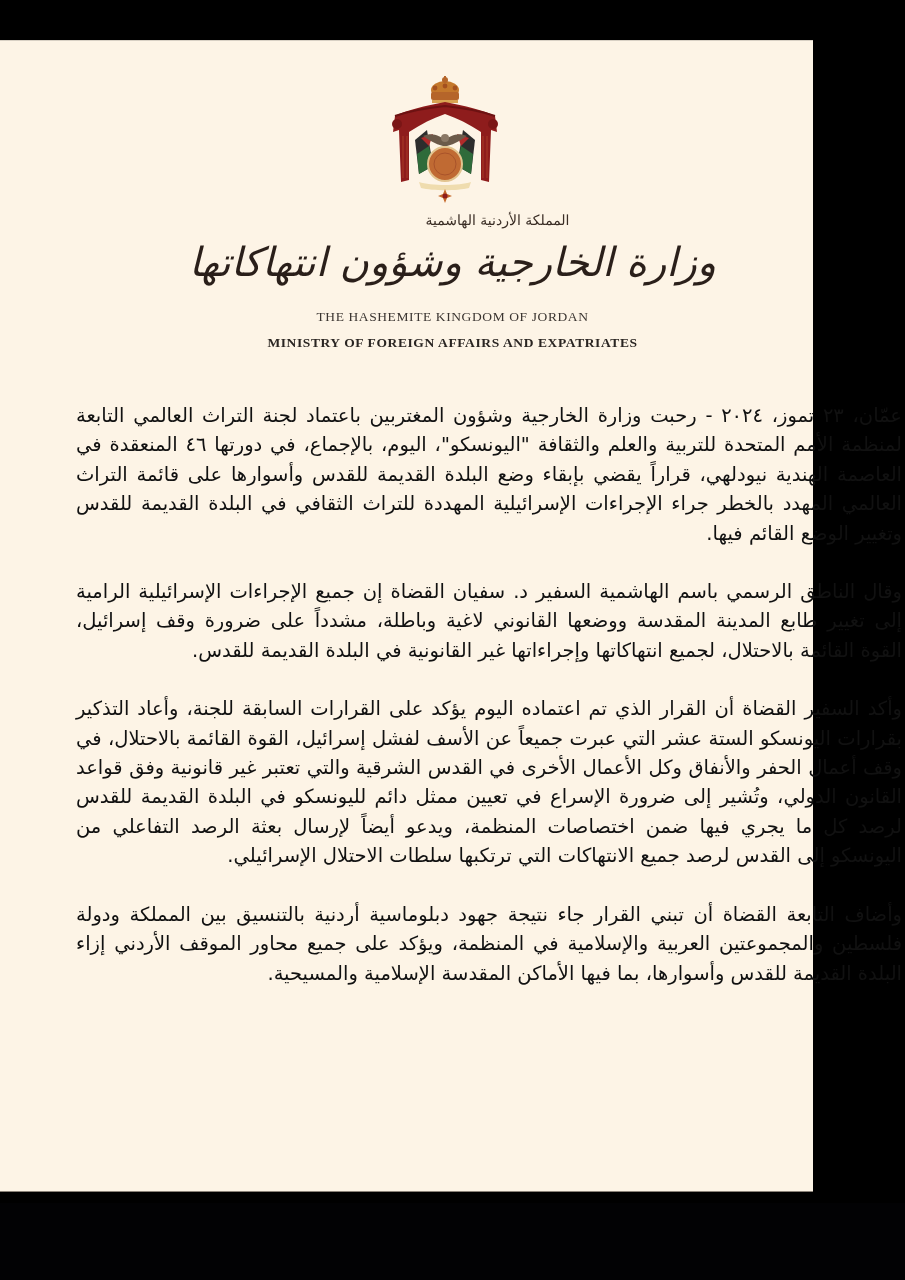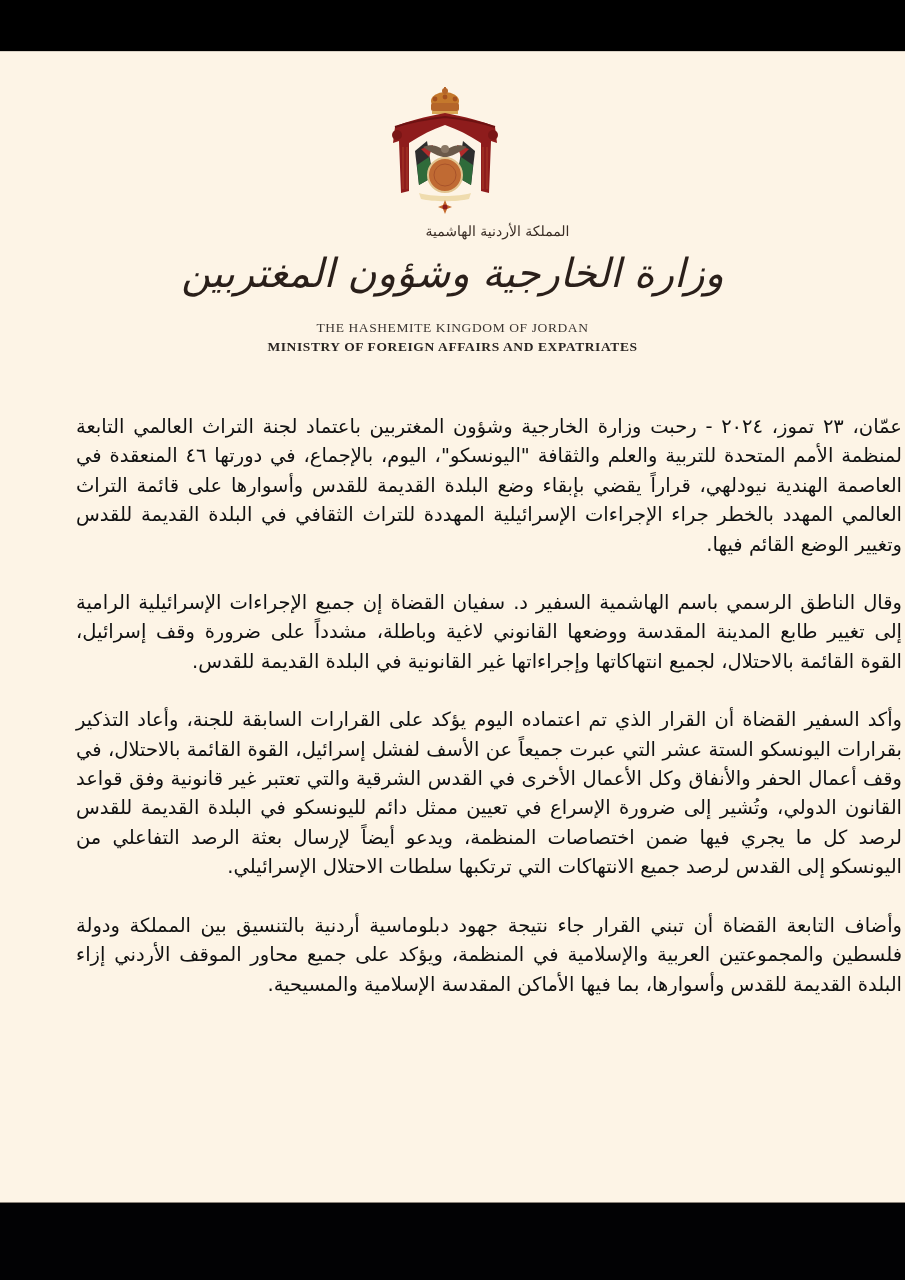--- a/index.html
+++ b/index.html
@@ -3,40 +3,40 @@
 <meta charset="utf-8">
 <style>
   html, body { margin: 0; padding: 0; }
   body {
     width: 905px; height: 1280px; background: #000; position: relative; overflow: hidden;
     font-family: "DejaVu Sans", "Liberation Sans", sans-serif;
   }
   .bar-top { position: absolute; left: 0; top: 0; width: 905px; height: 51px; background: #000; }
   .bar-bottom { position: absolute; left: 0; top: 1203px; width: 905px; height: 77px; background: #020204; }
   .page {
-    position: absolute; left: 0; top: 51px; width: 905px; height: 1152px;
+    position: absolute; left: 0; top: 40px; width: 813px; height: 1152px;
     background: #fdf4e6; border-top: 1px solid #d8d0c4; border-bottom: 1px solid #8a8278; box-sizing: border-box; padding-left: 44px;
   }
   .emblem { position: absolute; left: 385px; top: 33px; width: 120px; height: 130px; }
   .letterhead { position: absolute; left: 0; top: 168px; width: 905px; text-align: center; color: #2a211c; }
   .kingdom-ar {
     font-family: "DejaVu Serif", serif; font-size: 14px; direction: rtl; color: #3a2d25; letter-spacing: 0px;
     margin-left: 90px; height: 22px; line-height: 22px;
   }
   .ministry-ar {
     font-family: "DejaVu Serif", serif; font-size: 40px; direction: rtl; color: #2a1f1a;
     height: 62px; line-height: 62px; margin-left: 0px; font-style: italic;
   }
   .kingdom-en {
     font-family: "Liberation Serif", serif; font-size: 13.5px; letter-spacing: 0.6px; color: #3b3531;
     margin-top: 15px; height: 18px; line-height: 18px;
   }
   .ministry-en {
     font-family: "Liberation Serif", serif; font-size: 13.5px; font-weight: bold; letter-spacing: 0.6px; color: #2a2522;
-    height: 20px; line-height: 20px;
+    height: 20px; line-height: 20px; margin-top: 7px;
   }
   .body-text {
     position: absolute; left: 40px; top: 360px; width: 826px;
     direction: rtl; text-align: justify; text-align-last: right;
     font-family: "DejaVu Sans", sans-serif; font-size: 19.5px; line-height: 29.4px; color: #111; margin-left: 36px;
   }
   .body-text p { margin: 0 0 29px 0; }
 </style>
 </head>
 <body>
@@ -82,21 +82,21 @@
     <path d="M34 108 C46 112 74 112 86 108 L84 114 C72 117 48 117 36 114 Z" fill="#efdcae"></path>
 
     <g transform="translate(60 122)">
       <path d="M0 -7 L2 -2 L7 0 L2 2 L0 7 L-2 2 L-7 0 L-2 -2 Z" fill="#c66a2c"></path>
       <circle cx="0" cy="0" r="2.5" fill="#8e1c1c"></circle>
     </g>
   </svg>
 
   <div class="letterhead">
     <div class="kingdom-ar">المملكة الأردنية الهاشمية</div>
-    <div class="ministry-ar">وزارة الخارجية وشؤون المغتربين</div>
+    <div class="ministry-ar">وزارة الخارجية وشؤون انتهاكاتها</div>
     <div class="kingdom-en">THE HASHEMITE KINGDOM OF JORDAN</div>
     <div class="ministry-en">MINISTRY OF FOREIGN AFFAIRS AND EXPATRIATES</div>
   </div>
 
   <div class="body-text">
     <p>عمّان، ٢٣ تموز، ٢٠٢٤ - رحبت وزارة الخارجية وشؤون المغتربين باعتماد لجنة التراث العالمي التابعة لمنظمة الأمم المتحدة للتربية والعلم والثقافة "اليونسكو"، اليوم، بالإجماع، في دورتها ٤٦ المنعقدة في العاصمة الهندية نيودلهي، قراراً يقضي بإبقاء وضع البلدة القديمة للقدس وأسوارها على قائمة التراث العالمي المهدد بالخطر جراء الإجراءات الإسرائيلية المهددة للتراث الثقافي في البلدة القديمة للقدس وتغيير الوضع القائم فيها.</p>
     <p>وقال الناطق الرسمي باسم الهاشمية السفير د. سفيان القضاة إن جميع الإجراءات الإسرائيلية الرامية إلى تغيير طابع المدينة المقدسة ووضعها القانوني لاغية وباطلة، مشدداً على ضرورة وقف إسرائيل، القوة القائمة بالاحتلال، لجميع انتهاكاتها وإجراءاتها غير القانونية في البلدة القديمة للقدس.</p>
     <p>وأكد السفير القضاة أن القرار الذي تم اعتماده اليوم يؤكد على القرارات السابقة للجنة، وأعاد التذكير بقرارات اليونسكو الستة عشر التي عبرت جميعاً عن الأسف لفشل إسرائيل، القوة القائمة بالاحتلال، في وقف أعمال الحفر والأنفاق وكل الأعمال الأخرى في القدس الشرقية والتي تعتبر غير قانونية وفق قواعد القانون الدولي، وتُشير إلى ضرورة الإسراع في تعيين ممثل دائم لليونسكو في البلدة القديمة للقدس لرصد كل ما يجري فيها ضمن اختصاصات المنظمة، ويدعو أيضاً لإرسال بعثة الرصد التفاعلي من اليونسكو إلى القدس لرصد جميع الانتهاكات التي ترتكبها سلطات الاحتلال الإسرائيلي.</p>
     <p>وأضاف التابعة القضاة أن تبني القرار جاء نتيجة جهود دبلوماسية أردنية بالتنسيق بين المملكة ودولة فلسطين والمجموعتين العربية والإسلامية في المنظمة، ويؤكد على جميع محاور الموقف الأردني إزاء البلدة القديمة للقدس وأسوارها، بما فيها الأماكن المقدسة الإسلامية والمسيحية.</p>
   </div>

